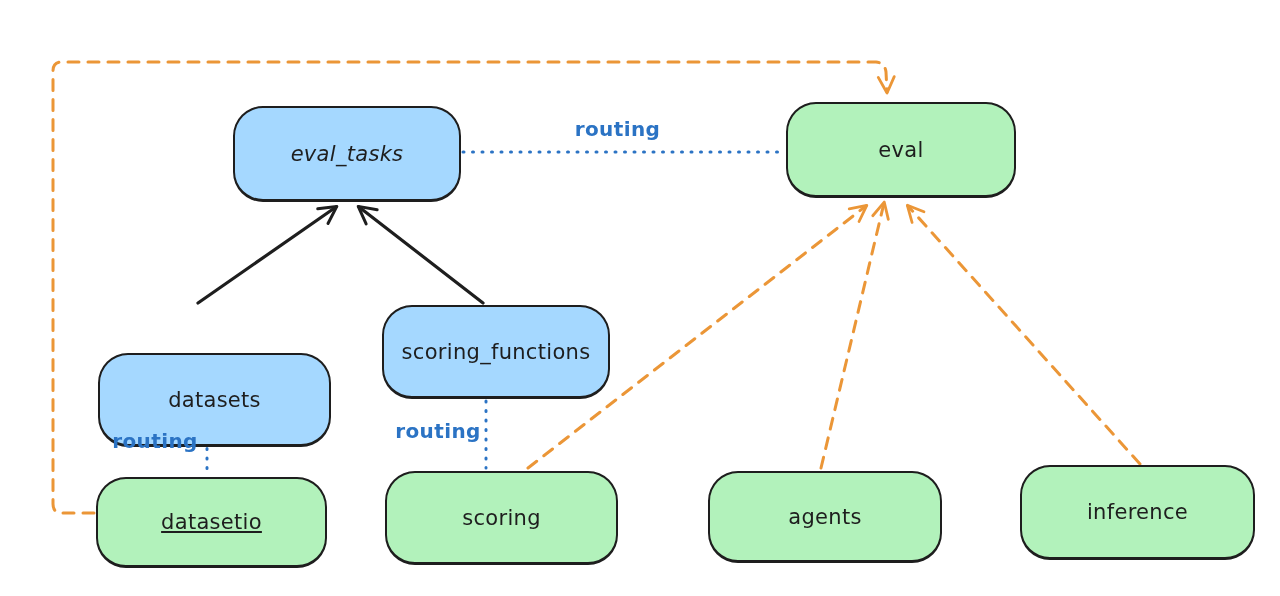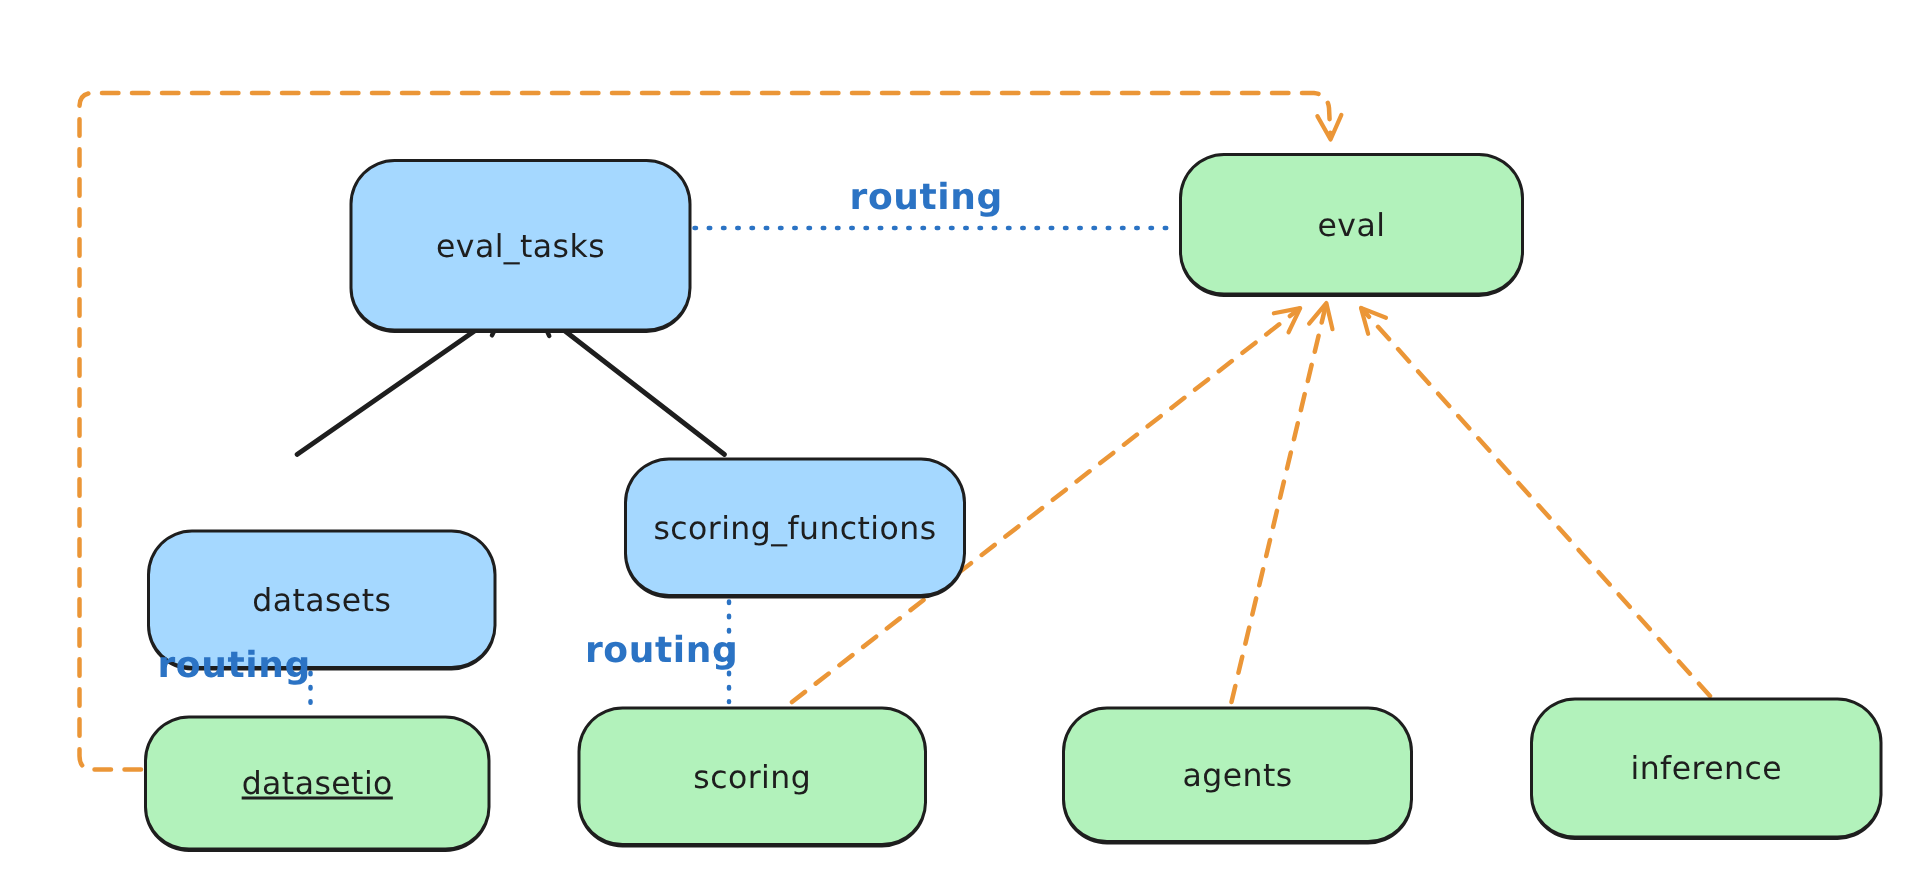--- a/index.html
+++ b/index.html
@@ -21,21 +21,21 @@
     font-size:21px;color:#1e1e1e;
     letter-spacing:.3px;
     z-index:2;
   }
   .node.blue{background:#a5d8ff;}
   .node.green{background:#b2f2bb;}
   .edge-label{
     position:absolute;
     z-index:3;
     color:#2b73c4;
-    font-size:24px;font-weight:700;
+    font-size:20px;font-weight:700;
     letter-spacing:.4px;
     text-align:center;
   }
 </style>
 </head>
 <body>
 
 <div class="canvas">
 
   <svg class="wires" viewBox="0 0 1280 596" xmlns="http://www.w3.org/2000/svg">
@@ -54,33 +54,33 @@
 
     <line x1="198" y1="303" x2="336" y2="207" stroke="#1e1e1e" stroke-width="3.2" stroke-linecap="round" marker-end="url(#ah-black)"></line>
     <line x1="483" y1="303" x2="359" y2="207" stroke="#1e1e1e" stroke-width="3.2" stroke-linecap="round" marker-end="url(#ah-black)"></line>
 
     <path d="M 94 513 L 62 513 Q 53 513 53 504 L 53 71 Q 53 62 62 62 L 876 62 Q 885 63 886 72 L 887 92" fill="none" stroke="#eb9637" stroke-width="3" stroke-linecap="round" stroke-dasharray="11 9" marker-end="url(#ah-orange)"></path>
     <line x1="528" y1="468" x2="866" y2="206" stroke="#eb9637" stroke-width="3" stroke-linecap="round" stroke-dasharray="11 9" marker-end="url(#ah-orange)"></line>
     <line x1="821" y1="468" x2="884" y2="203" stroke="#eb9637" stroke-width="3" stroke-linecap="round" stroke-dasharray="11 9" marker-end="url(#ah-orange)"></line>
     <line x1="1140" y1="464" x2="908" y2="206" stroke="#eb9637" stroke-width="3" stroke-linecap="round" stroke-dasharray="11 9" marker-end="url(#ah-orange)"></line>
   </svg>
 
-  <div class="node blue" style="left:233px;top:106px;width:228px;height:116px;">
+  <div class="node blue" style="left:233px;top:106px;width:228px;height:96px;font-style:italic;">
     <span>eval_tasks</span>
   </div>
 
   <div class="node green" style="left:786px;top:102px;width:230px;height:96px;">
     <span>eval</span>
   </div>
 
   <div class="node blue" style="left:98px;top:305px;width:233px;height:94px;margin-top:48px;">
     <span>datasets</span>
   </div>
 
-  <div class="node blue" style="left:382px;top:305px;width:228px;height:94px;margin-left:34px;">
+  <div class="node blue" style="left:382px;top:305px;width:228px;height:94px;">
     <span>scoring_functions</span>
   </div>
 
   <div class="node green" style="left:96px;top:477px;width:231px;height:91px;text-decoration:underline;">
     <span>datasetio</span>
   </div>
 
   <div class="node green" style="left:385px;top:471px;width:233px;height:94px;align-items:center;">
     <span>scoring</span>
   </div>

